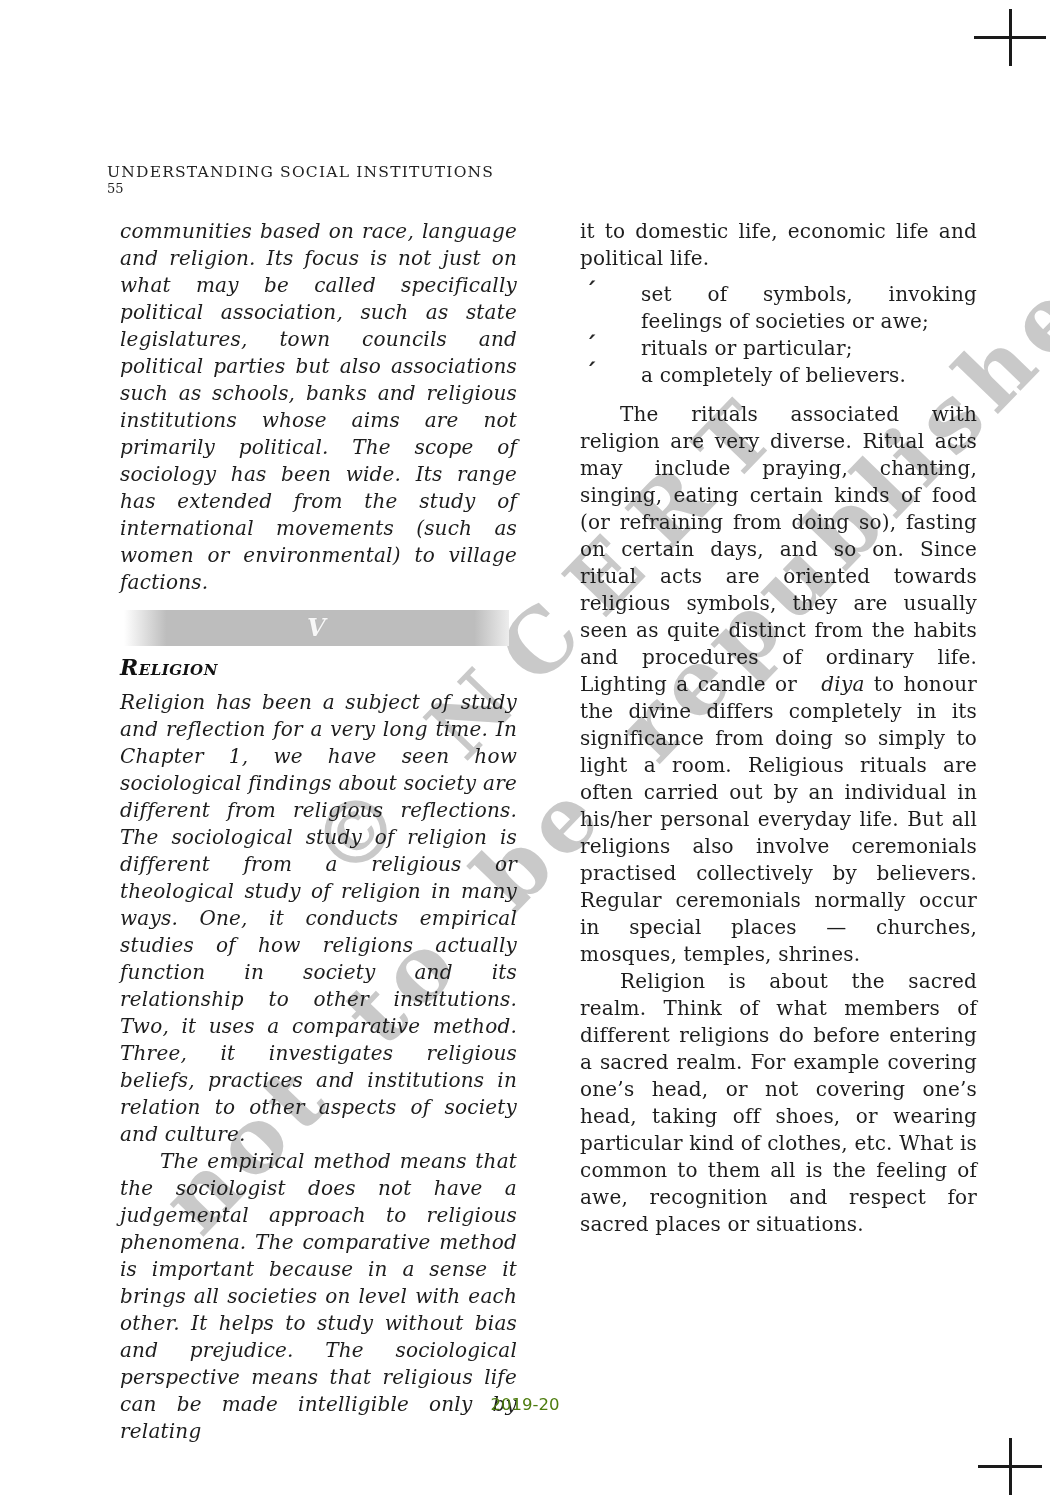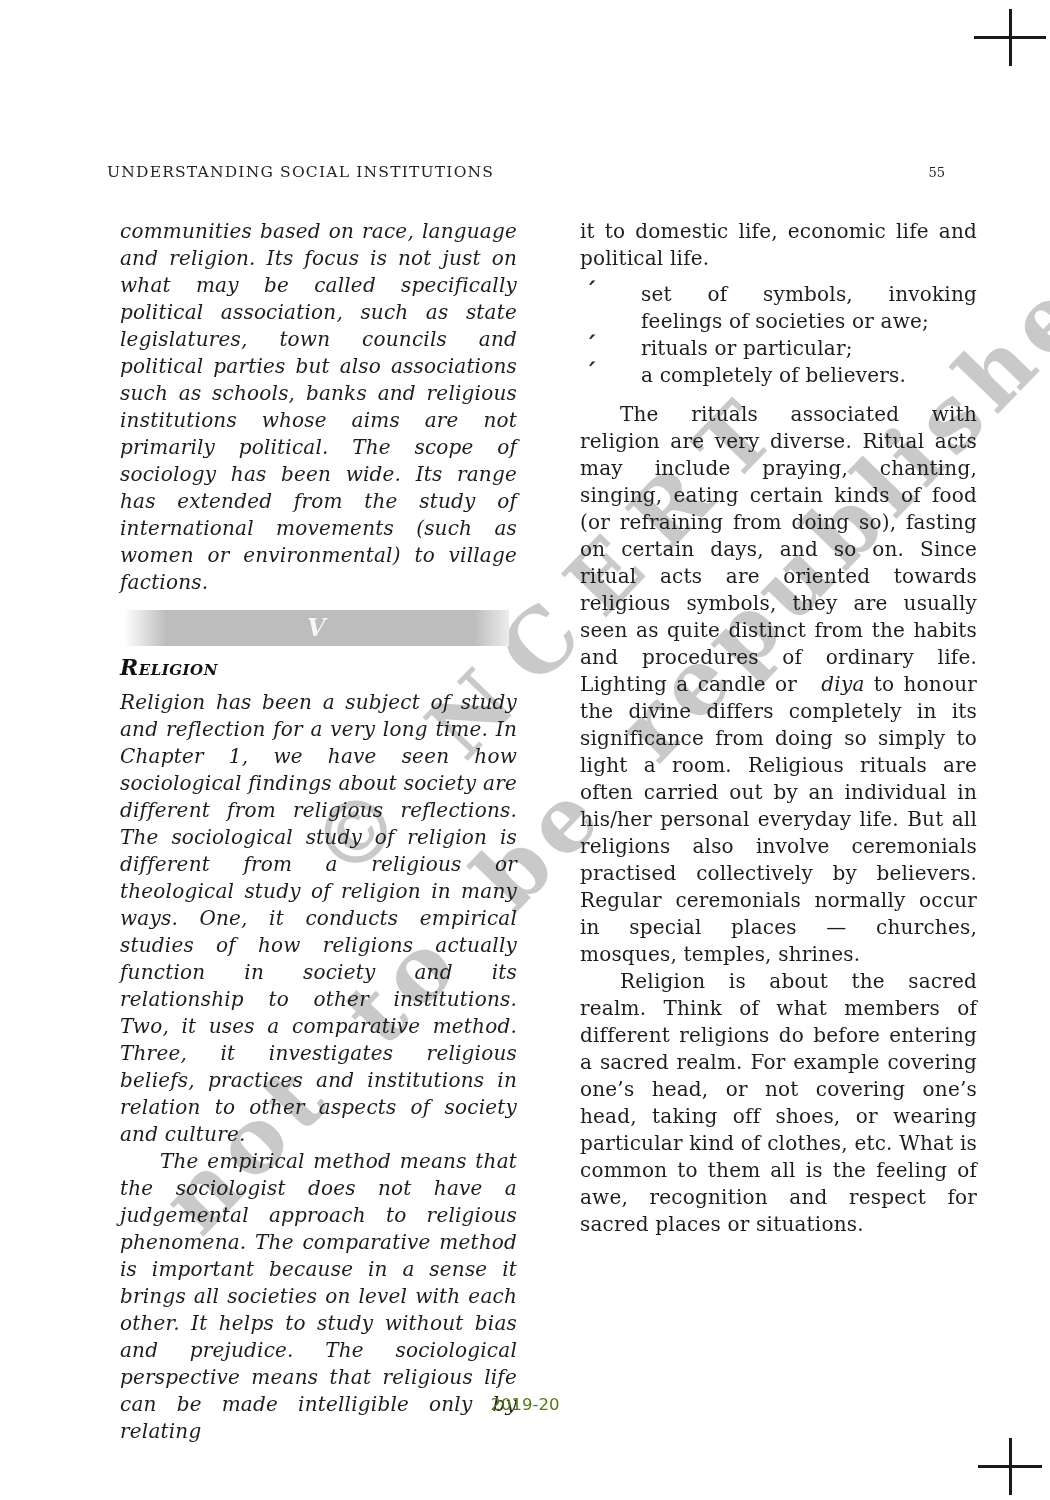--- a/index.html
+++ b/index.html
@@ -29,21 +29,21 @@
   .crop-mark { position:absolute; z-index:2; }
   .crop-mark .h { position:absolute; left:0; right:0; top:50%; height:3px; margin-top:-1.5px; background:#1a1a1a; display:block; }
   .crop-mark .v { position:absolute; top:0; bottom:0; left:50%; width:3px; margin-left:-1.5px; background:#1a1a1a; display:block; }
   .crop-tr { left:974px; top:9px;    width:72px; height:57px; }
   .crop-br { left:978px; top:1438px; width:64px; height:57px; }
   
   .running-head {
     position:absolute; z-index:1;
     left:107px; width:838px; top:163px;
     display:flex; justify-content:space-between; align-items:baseline;
-    font-size:15.5px; letter-spacing:1.2px; color:#222222;
+    font-size:15.5px; letter-spacing:1.2px; color:#222222;flex-direction:column;
   }
   .running-head .pageno { letter-spacing:0; font-size:13px; }
   
   .col {
     position:absolute; z-index:1; top:218px;
     width:397px;
     text-align:justify;
     font-size:20px; line-height:27px; letter-spacing:0.2px;
   }
   .col-left  { left:120px;font-style:italic; }

